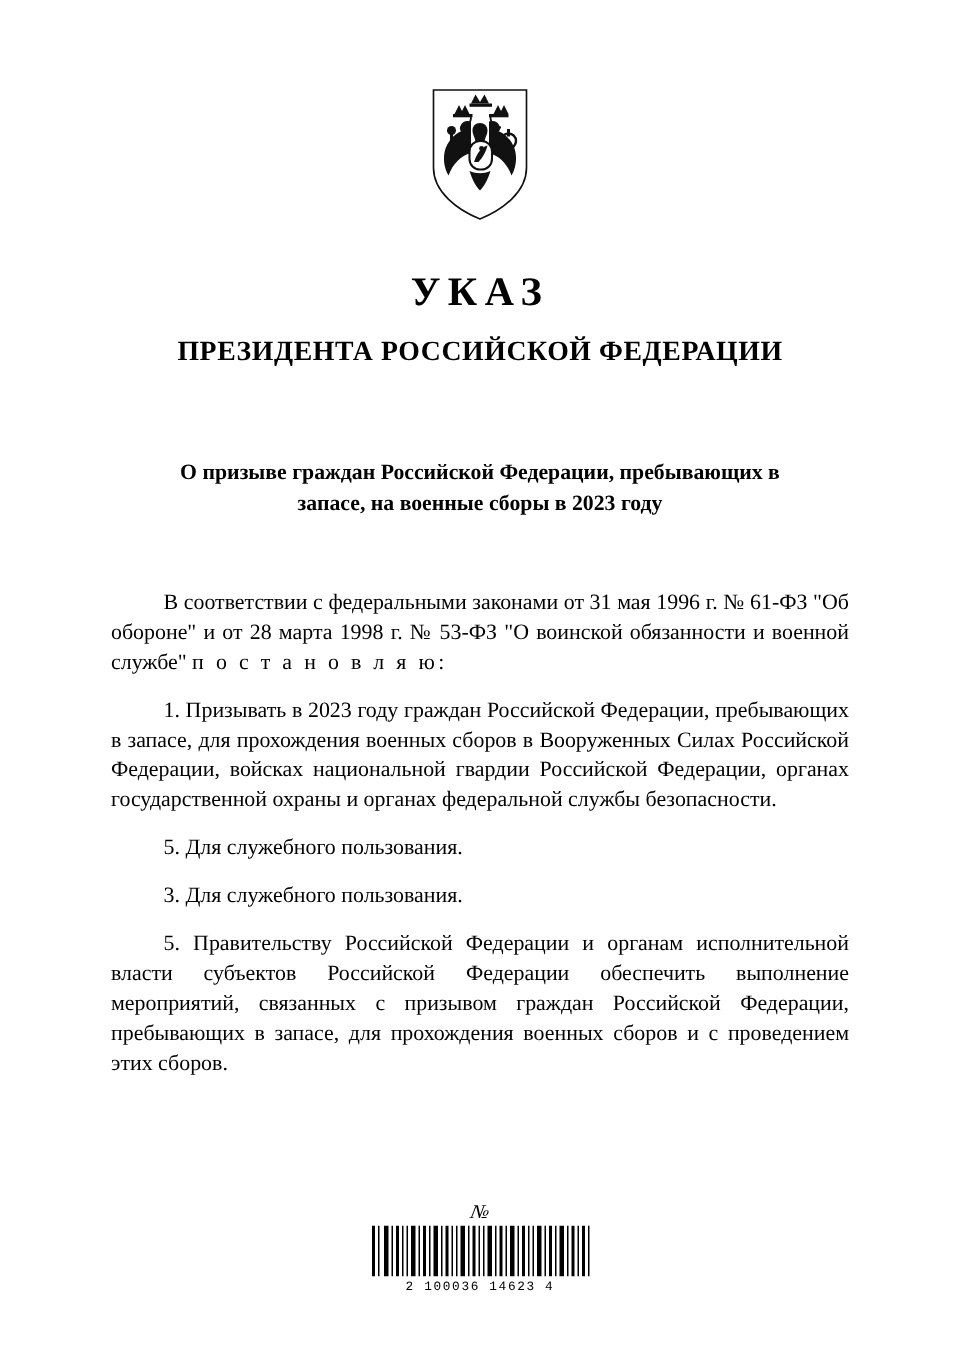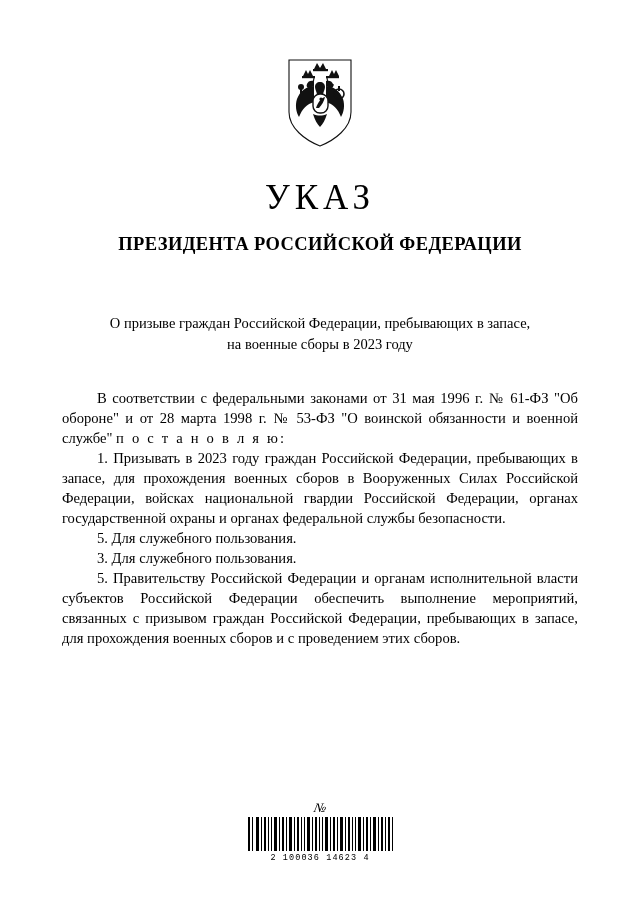--- a/index.html
+++ b/index.html
@@ -30,55 +30,55 @@
   .emblem {
     width: 74px;
     height: 94px;
     margin-top: 8px;
     margin-bottom: 30px;
   }
   .emblem svg { display: block; width: 100%; height: 100%; }
 
   
   .doc-title {
-    font-size: 35px;
+    font-size: 27px;
     letter-spacing: 5px;
-    font-weight: normal;
+    font-weight: bold;
     text-align: center;
     margin: 0 0 16px 0;
     line-height: 1.05;
   }
   .doc-subtitle {
     font-size: 18.5px;
     font-weight: bold;
     text-align: center;
     letter-spacing: 0.4px;
     margin: 0 0 58px 0;
     line-height: 1.2;
   }
   .doc-heading {
     font-size: 14.5px;
-    font-weight: normal;
+    font-weight: bold;
     text-align: center;
     line-height: 1.45;
     margin: 0 0 34px 0;
     max-width: 430px;
   }
 
   
   .body-block {
     width: 100%;
     max-width: 516px;
     font-size: 14.6px;
     line-height: 1.37;
     text-align: justify;
     text-justify: inter-word;
   }
   .body-block p {
-    margin: 0;
+    margin: 12px;
     text-indent: 35px;
   }
   .spaced {
     letter-spacing: 2.2px;
   }
 
   
   .footer {
     position: absolute;
     left: 0;

